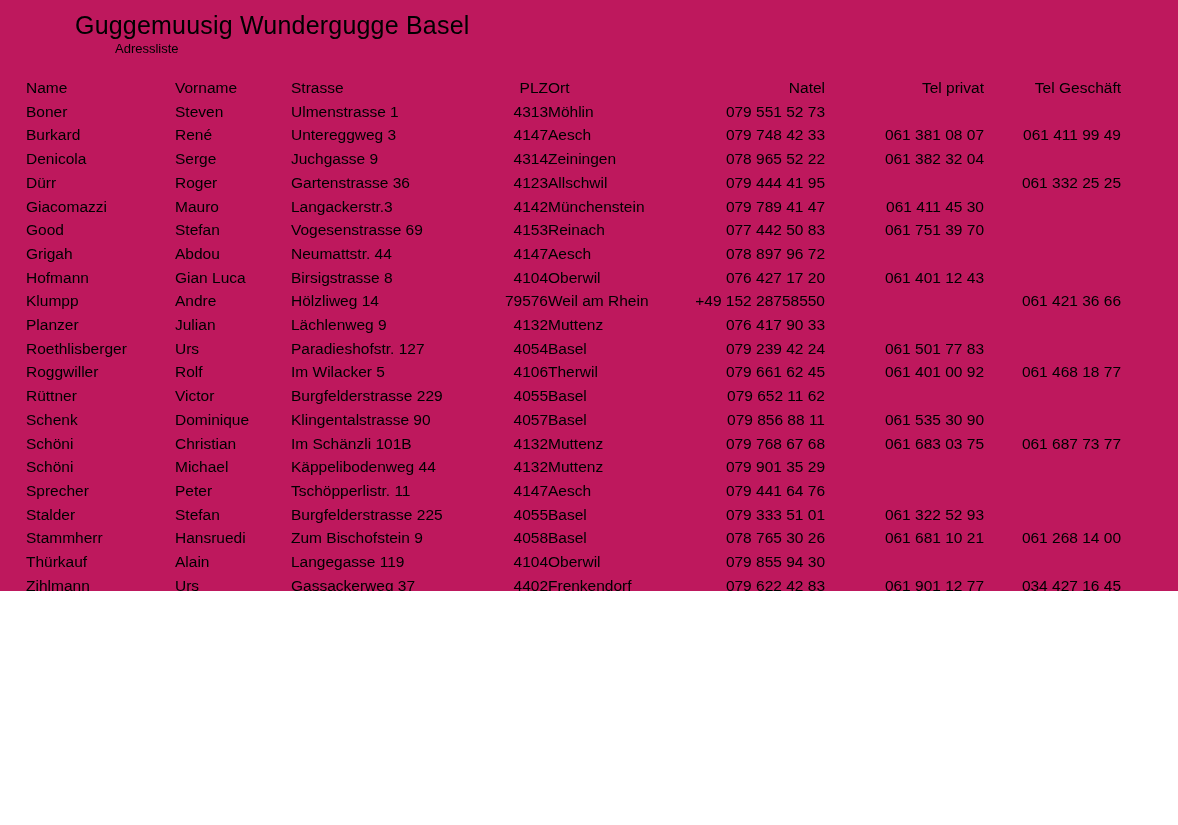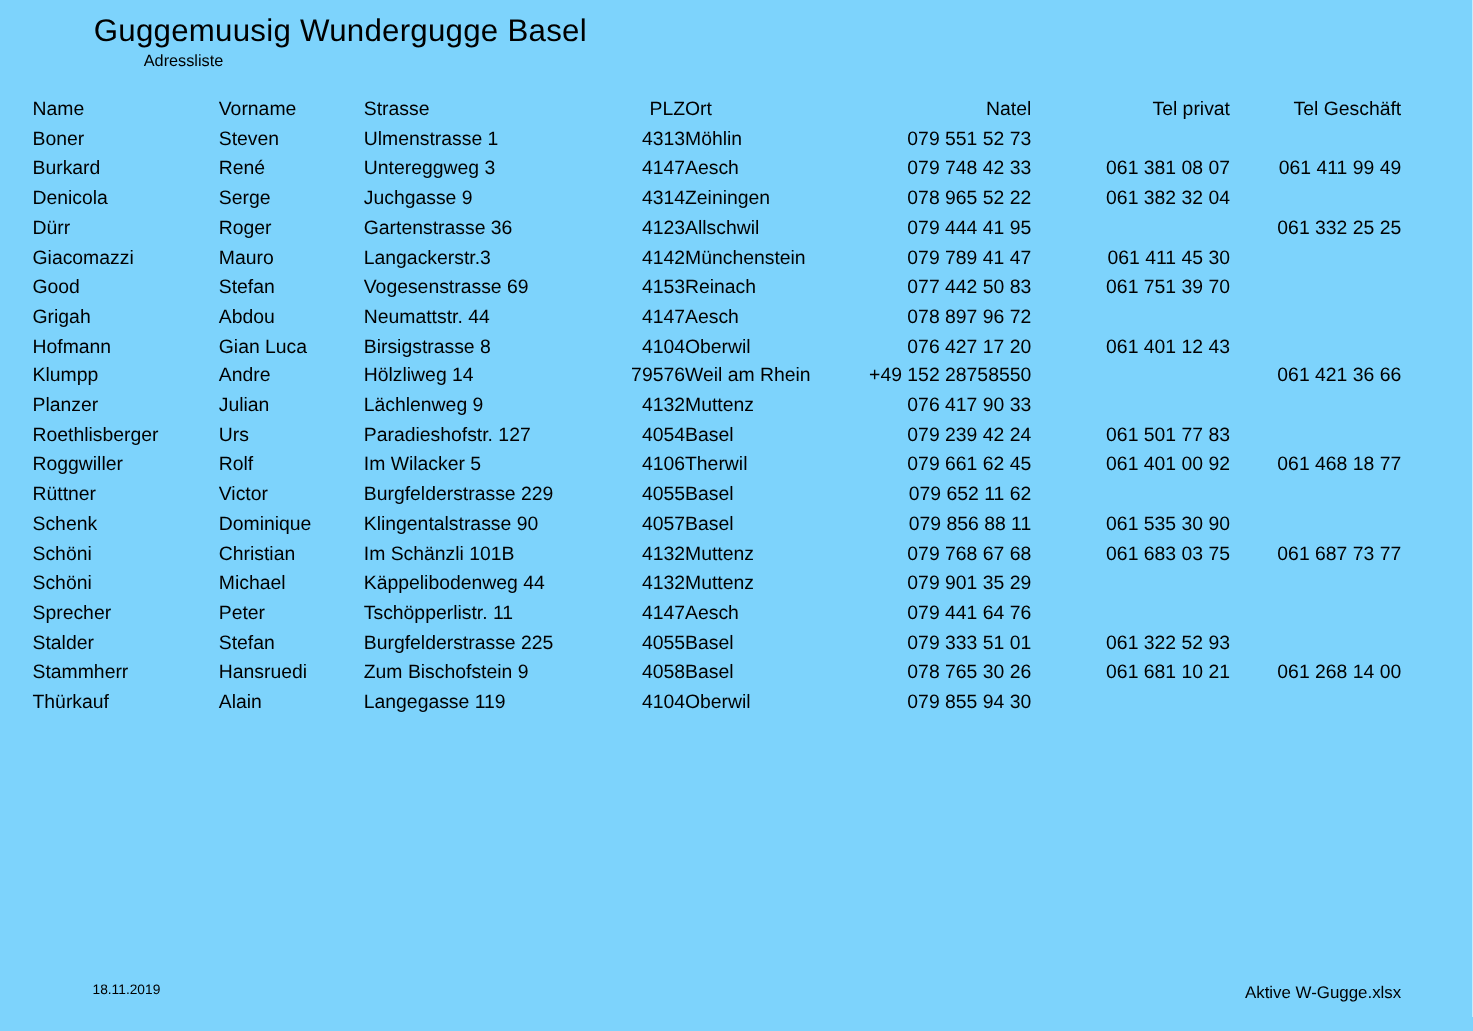--- a/index.html
+++ b/index.html
@@ -1,20 +1,20 @@
 <!DOCTYPE html>
 <html><head>
 <meta charset="utf-8">
 <style>
   html, body { margin: 0; padding: 0; background: #ffffff; }
   .page {
     position: relative;
     width: 1178px;
-    height: 825px;
-    background: #7dd3fc;
+    height: 591px;
+    background: #be185d;
     color: #000000;
     font-family: "Liberation Sans", sans-serif;
     overflow: hidden;
   }
   .doc-title {
     position: absolute;
     left: 75px;
     top: 11px;
     font-size: 25px;
     font-weight: 400;
@@ -303,19 +303,29 @@
         <tr>
       <td class="al">Thürkauf</td>
       <td class="al">Alain</td>
       <td class="al">Langegasse 119</td>
       <td class="ar">4104</td>
       <td class="al c-ort">Oberwil</td>
       <td class="ar">079 855 94 30</td>
       <td class="ar"></td>
       <td class="ar"></td>
     </tr>
+        <tr>
+      <td class="al">Zihlmann</td>
+      <td class="al">Urs</td>
+      <td class="al">Gassackerweg 37</td>
+      <td class="ar">4402</td>
+      <td class="al c-ort">Frenkendorf</td>
+      <td class="ar">079 622 42 83</td>
+      <td class="ar">061 901 12 77</td>
+      <td class="ar">034 427 16 45</td>
+    </tr>
       </tbody>
   </table>
 
   <div class="footer-date">18.11.2019</div>
   <div class="footer-file">Aktive W-Gugge.xlsx</div>
 
 </div>
 
 </body></html>

